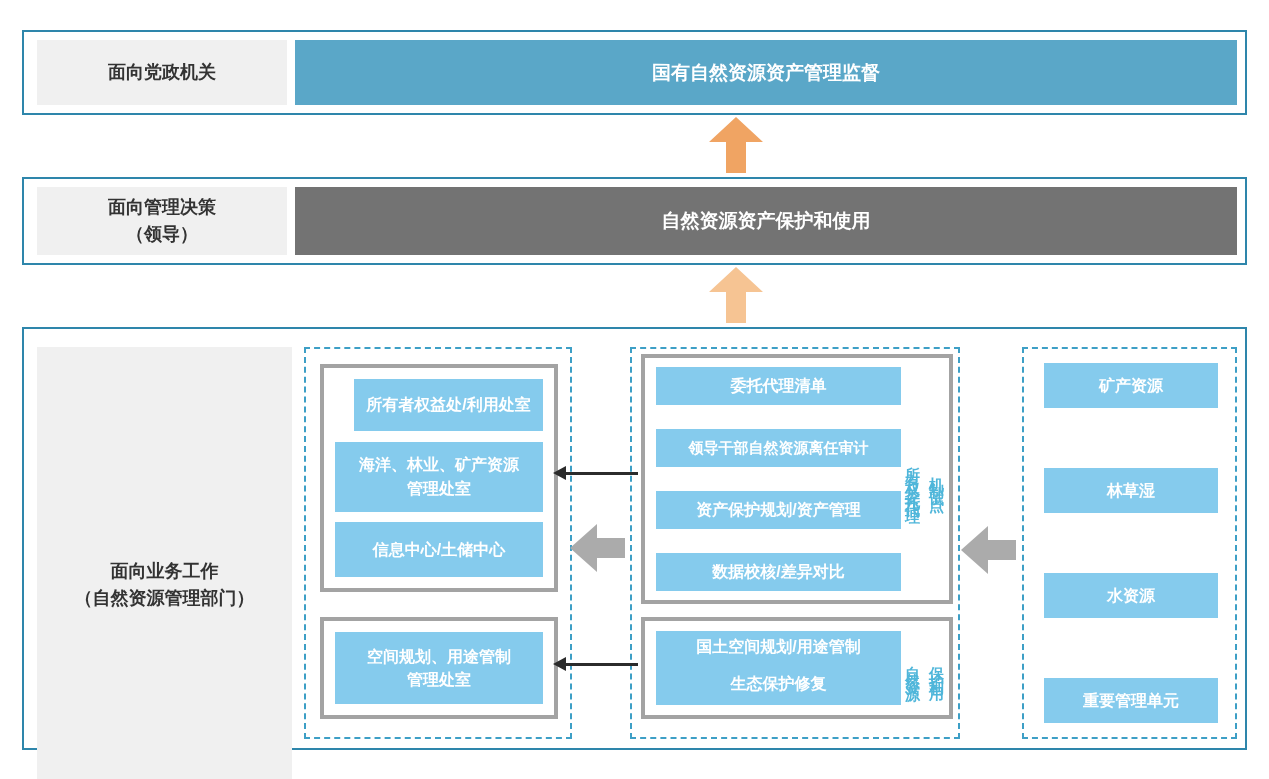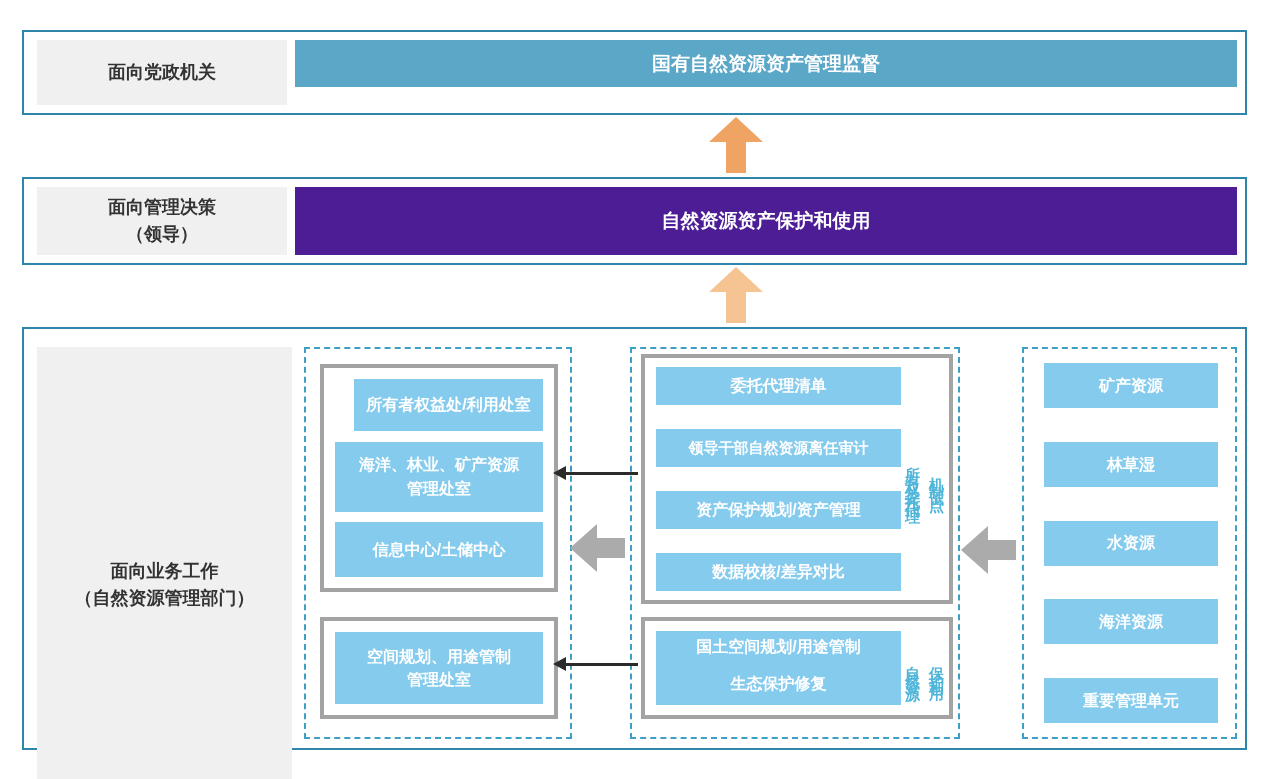--- a/index.html
+++ b/index.html
@@ -4,21 +4,21 @@
 <style>
   html,body{margin:0;padding:0;background:#ffffff;font-family:"Liberation Sans",sans-serif;}
   #stage{position:relative;width:1269px;height:779px;background:#ffffff;overflow:hidden;}
 
   .row-box{position:absolute;left:22px;width:1225px;border:2px solid #2E86AB;background:#ffffff;box-sizing:border-box;}
   .row-label{position:absolute;background:#F0F0F0;color:#333333;font-weight:bold;font-size:18px;
              display:flex;align-items:center;justify-content:center;text-align:center;white-space:pre-line;line-height:1.5;}
   .row-bar{position:absolute;color:#ffffff;font-weight:bold;font-size:19px;
            display:flex;align-items:center;justify-content:center;text-align:center;}
   #bar1{background:#5AA7C8;}
-  #bar2{background:#4c1d95;}
+  #bar2{background:#737373;}
 
   .dashed-panel{position:absolute;border:2px dashed #3D9FC6;background:#ffffff;box-sizing:border-box;}
   .solid-group{position:absolute;border:4px solid #a3a3a3;background:#ffffff;box-sizing:border-box;}
 
   .blue-box{background:#85CBED;color:#ffffff;font-weight:bold;font-size:16px;
             display:flex;align-items:center;justify-content:center;text-align:center;
             white-space:pre-line;line-height:1.45;}
 
   .col-sb{display:flex;flex-direction:column;justify-content:space-between;box-sizing:border-box;}
 
@@ -33,21 +33,21 @@
 
   svg{position:absolute;display:block;}
 </style>
 </head>
 <body>
 
 <div id="stage">
 
   <div class="row-box" style="top:30px;height:85px;">
     <div class="row-label" style="left:13px;top:8px;width:250px;height:65px;">面向党政机关</div>
-    <div class="row-bar" id="bar1" style="left:271px;top:8px;width:942px;height:47px;">国有自然资源资产管理监督</div>
+    <div class="row-bar" id="bar1" style="left:271px;top:8px;width:942px;height:65px;">国有自然资源资产管理监督</div>
   </div>
 
   <svg style="left:709px;top:117px;" width="54" height="56" viewBox="0 0 54 56">
     <polygon points="27,0 54,25 37,25 37,56 17,56 17,25 0,25" fill="#F0A463"></polygon>
   </svg>
 
   <div class="row-box" style="top:177px;height:88px;">
     <div class="row-label" style="left:13px;top:8px;width:250px;height:68px;">面向管理决策
 （领导）</div>
     <div class="row-bar" id="bar2" style="left:271px;top:8px;width:942px;height:68px;">自然资源资产保护和使用</div>
@@ -97,21 +97,20 @@
           <span class="v-label">自然资源</span>
           <span class="v-label">保护利用</span>
         </div>
       </div>
     </div>
 
     <div class="dashed-panel col-sb" style="left:998px;top:18px;width:215px;height:392px;padding:14px 17px 14px 20px;">
       <div class="blue-box" style="height:45px;">矿产资源</div>
       <div class="blue-box" style="height:45px;">林草湿</div>
       <div class="blue-box" style="height:45px;">水资源</div>
-      <div class="blue-box" style="height:45px;">海洋资源</div>
       <div class="blue-box" style="height:45px;">重要管理单元</div>
     </div>
   </div>
 
   <div class="h-arrow" style="left:553px;top:466px;width:85px;">
     <span class="shaft"></span>
       <span class="head"></span>
   </div>
   <div class="h-arrow" style="left:553px;top:657px;width:85px;">
     <span class="shaft"></span>

